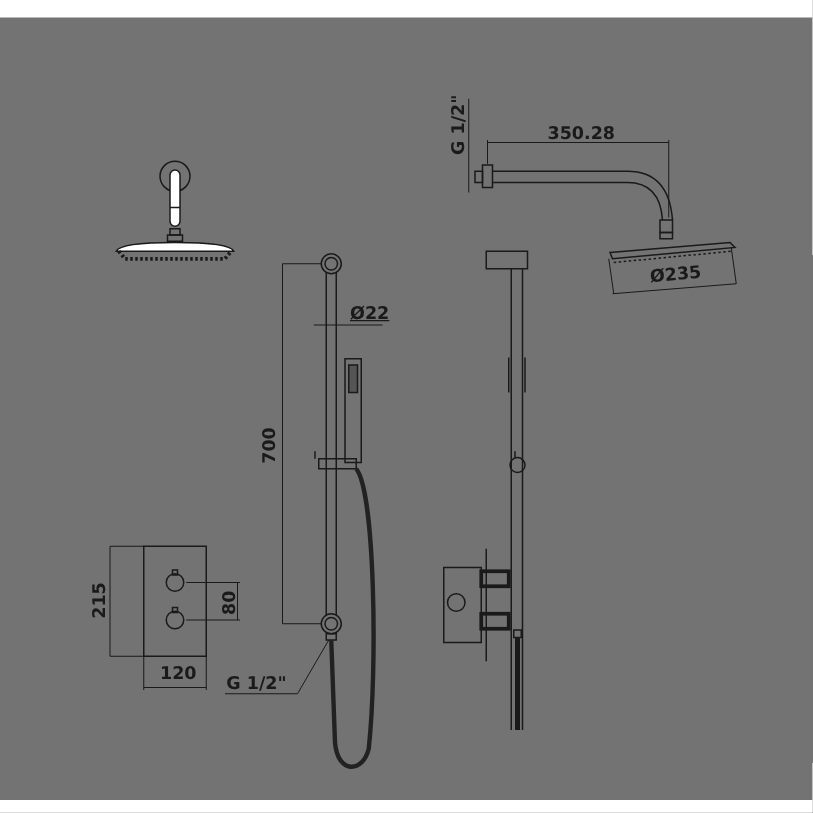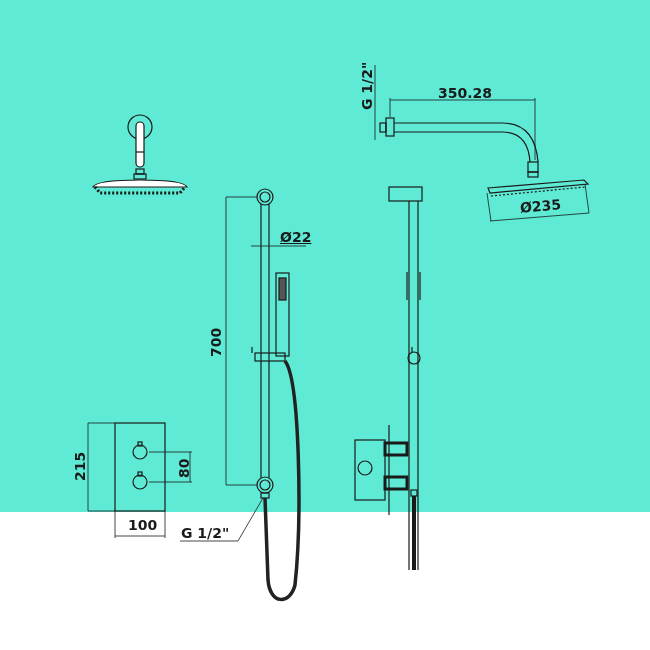--- a/index.html
+++ b/index.html
@@ -1,17 +1,17 @@
 <!DOCTYPE html>
 <html><head>
 <meta charset="utf-8">
 <style>
   html, body { margin: 0; padding: 0; background: #ffffff; }
   body { width: 650px; height: 650px; overflow: hidden; }
-  #canvas { position: relative; width: 650px; height: 512px; background: #5eead4; }
+  #canvas { position: relative; width: 650px; height: 626px; background: #737373; margin-top: 14px; }
   svg { position: absolute; left: 0; top: 0; }
   .lbl { position: absolute; font-family: "DejaVu Sans", sans-serif; font-weight: bold; color: #1a1a1a; font-size: 14px; line-height: 1; white-space: nowrap; }
   .rot { transform-origin: left top; transform: rotate(-90deg); }
 </style>
 </head>
 <body>
 
 <div id="canvas">
 <svg width="650" height="650" viewBox="0 0 650 650" fill="none" stroke="#1a1a1a" stroke-width="1.2">
 
@@ -113,15 +113,15 @@
   </g>
 </svg>
 
 <div class="lbl" style="left:438px; top:86px;">350.28</div>
 <div class="lbl rot" style="left:360px; top:110px;">G 1/2"</div>
 <div class="lbl" style="left:520px; top:199px; transform:rotate(-5deg);">Ø235</div>
 <div class="lbl" style="left:280px; top:230px;text-decoration:underline;">Ø22</div>
 <div class="lbl rot" style="left:209px; top:357px;">700</div>
 <div class="lbl" style="left:181px; top:526px;">G 1/2"</div>
 <div class="lbl rot" style="left:73px; top:481px;">215</div>
-<div class="lbl" style="left:128px; top:518px;">100</div>
+<div class="lbl" style="left:128px; top:518px;">120</div>
 <div class="lbl rot" style="left:177px; top:478px;">80</div>
 </div>
 
 </body></html>

